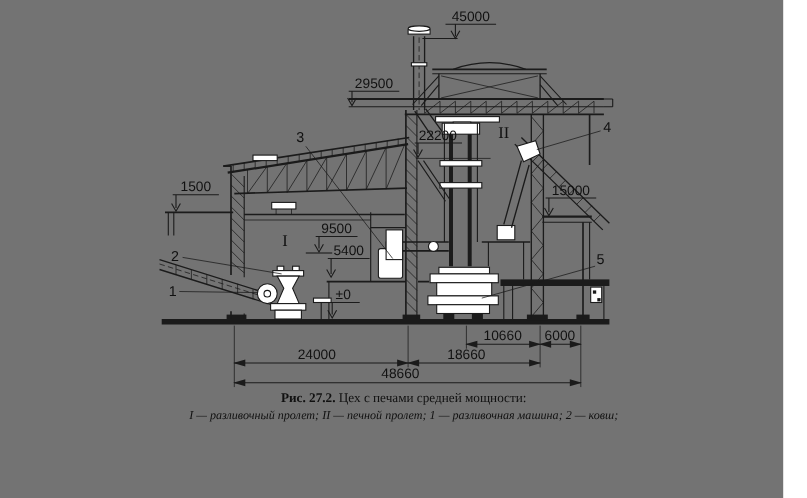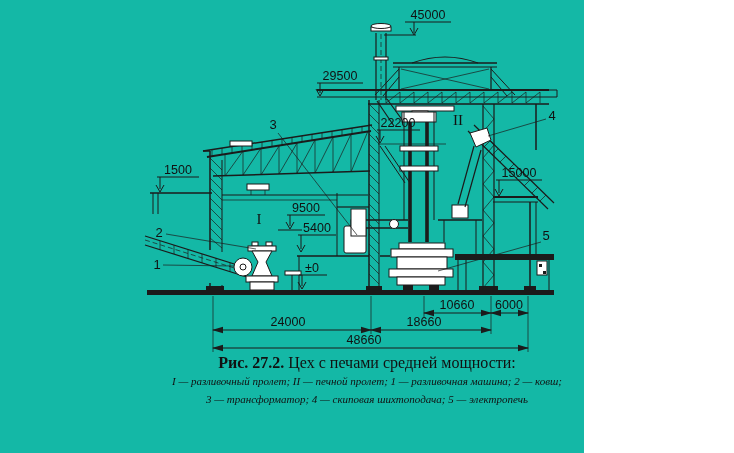--- a/index.html
+++ b/index.html
@@ -1,33 +1,33 @@
 <!DOCTYPE html>
 <html><head>
 <meta charset="utf-8">
 <style>
   html,body{margin:0;padding:0;background:#ffffff;}
-  .page{position:relative;width:584px;height:453px;background:#14b8a6;overflow:hidden;
+  .page{position:relative;width:712px;height:453px;background:#737373;overflow:hidden;
         font-family:"Liberation Serif", serif;}
   svg{display:block;}
   svg .ln{fill:none;stroke:#1b1b1b;stroke-width:1;}
   svg .w2{stroke-width:2;}
   svg .w15{stroke-width:1.5;}
   svg .w12{stroke-width:1.2;}
   svg .w07{stroke-width:0.7;}
   svg .thick{stroke-width:3.6;}
   svg .solid{fill:#1b1b1b;stroke:none;}
   svg .white{fill:#ffffff;stroke:#1b1b1b;stroke-width:1;}
   svg .dash{stroke-dasharray:5,3;stroke-width:0.7;}
   svg text{fill:#111;stroke:none;}
   svg .dim{font-family:"Liberation Sans", sans-serif;font-size:12.5px;text-anchor:middle;}
   svg .part{font-family:"Liberation Sans", sans-serif;font-size:13px;text-anchor:middle;}
   svg .roman{font-family:"Liberation Serif", serif;font-size:15px;text-anchor:middle;}
   .caption{position:absolute;left:0;top:354px;width:734px;text-align:center;color:#111;}
-  .caption .line1{font-size:16px;}
+  .caption .line1{font-size:12px;}
   .caption .line1 b{font-weight:bold;}
   .caption .legend{font-style:italic;font-size:11px;line-height:18px;}
 </style>
 </head>
 <body>
 
 <div class="page">
   <svg width="734" height="352" viewBox="0 0 734 352">
     <defs>
       <marker id="da" markerWidth="12" markerHeight="8" refX="11" refY="4" orient="auto-start-reverse">
@@ -262,15 +262,14 @@
       <text class="part" x="552" y="120">4</text>
       <path class="ln w07" d="M546,119 L488,136"></path>
       <text class="part" x="546" y="240">5</text>
       <path class="ln w07" d="M541,242 L438,271"></path>
     </g>
   </svg>
 
   <div class="caption">
     <div class="line1"><b>Рис. 27.2.</b><span> Цех с печами средней мощности:</span></div>
     <div class="legend">I — разливочный пролет; II — печной пролет; 1 — разливочная машина; 2 — ковш;</div>
-    <div class="legend">3 — трансформатор; 4 — скиповая шихтоподача; 5 — электропечь</div>
   </div>
 </div>
 
 </body></html>

